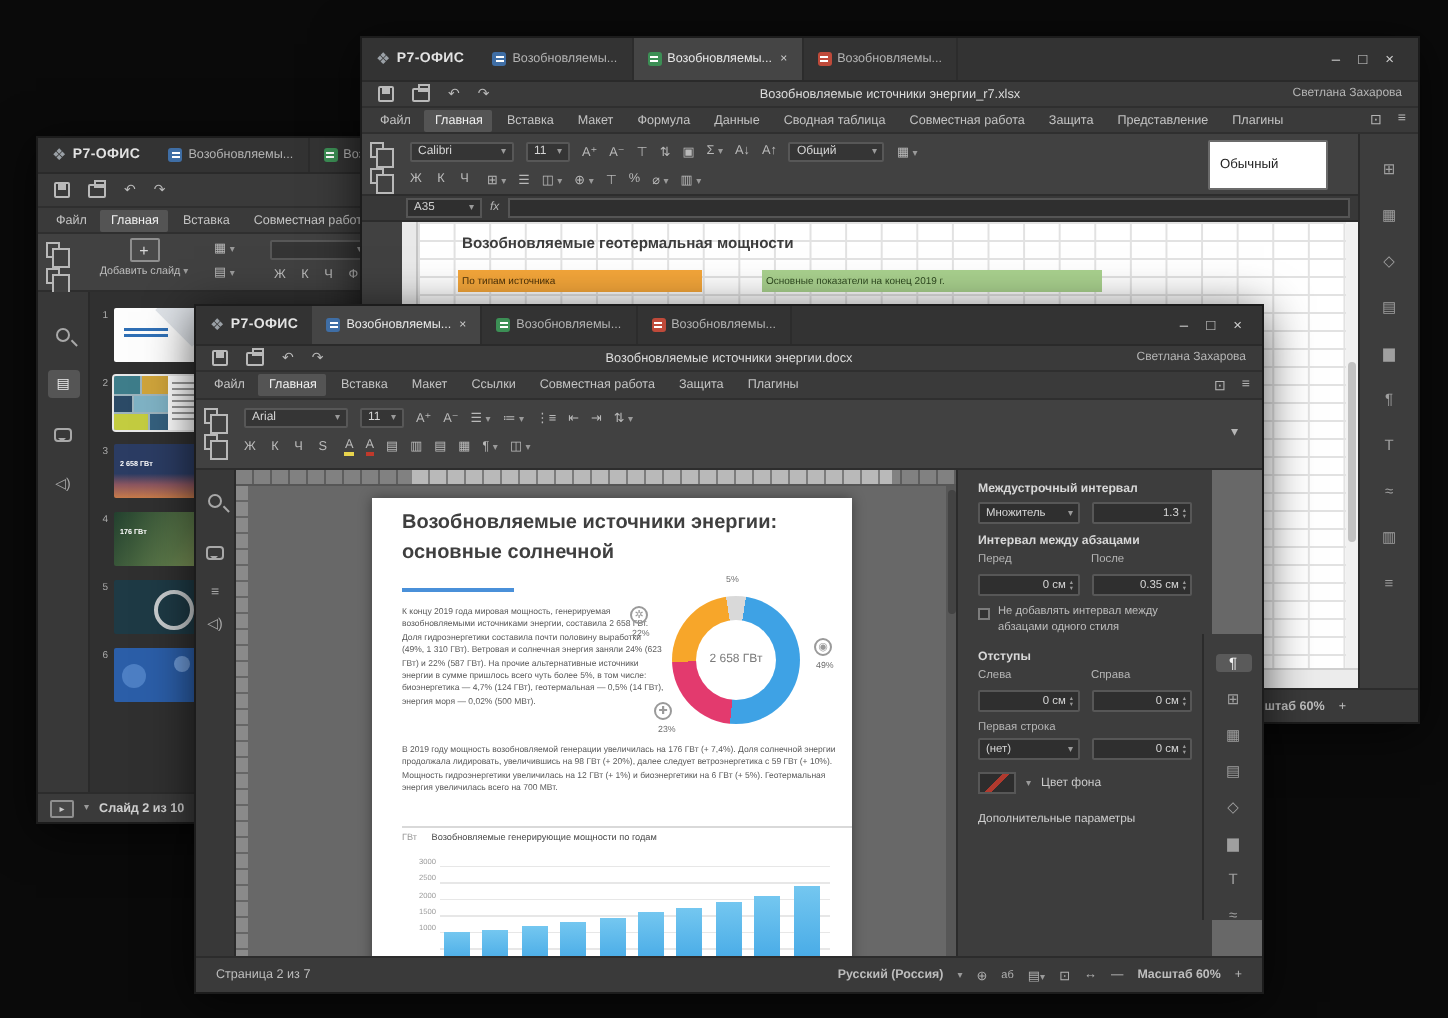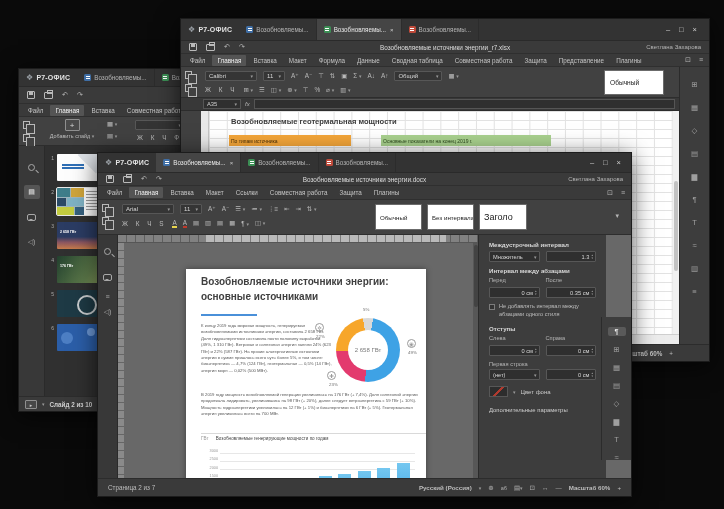--- a/index.html
+++ b/index.html
@@ -132,21 +132,21 @@
   .stylecard { width:47px; height:26px; background:#fff; border:1px solid #6b6b6b; border-radius:1px; color:#222; font-size:6.2px; display:flex; align-items:center; padding-left:4px; overflow:hidden; white-space:nowrap; }
   .stylecard.s-head { font-size:9px; width:48px; }
   #doc-content { position:absolute; left:0; top:82px; right:0; bottom:18px; background:#686868; }
   #doc-lstrip { position:absolute; left:0; top:0; bottom:0; width:20px; background:#383838; border-right:1px solid #2a2a2a; display:flex; flex-direction:column; align-items:center; padding-top:6px; gap:8px; }
   #hruler { position:absolute; left:20px; top:0; width:360px; height:8px; background:#818181;
       background-image:repeating-linear-gradient(to right,transparent 0 8px,#5e5e5e 8px 9px); border-bottom:1px solid #565656; }
   #hruler .pagezone { position:absolute; left:88px; width:240px; top:0; bottom:0; background:#b9b9b9;
       background-image:repeating-linear-gradient(to right,transparent 0 8px,#7c7c7c 8px 9px); }
   #vruler { position:absolute; left:20px; top:8px; width:6px; bottom:0; background:#8a8a8a;
       background-image:repeating-linear-gradient(to bottom,transparent 0 7px,#666 7px 8px); }
-  #workspace { position:absolute; left:26px; top:24px; width:406px; bottom:0; overflow:hidden; }
+  #workspace { position:absolute; left:26px; top:4px; width:406px; bottom:0; overflow:hidden; }
   #docscroll { position:absolute; left:375px; top:8px; bottom:0; width:5px; background:#575757; }
   #docscroll .thumbbar { position:absolute; left:.5px; right:.5px; top:2px; height:62px; background:#434343; border-radius:2px; }
   #page { position:absolute; left:62px; top:10px; width:240px; height:237px; background:#fff; box-shadow:0 0 6px rgba(0,0,0,.4); overflow:hidden; }
   #page h1 { font-size:10px; line-height:1.45; font-weight:600; color:#3f3f3f; position:absolute; left:15px; top:6px; width:220px; }
   #hrule { position:absolute; left:15px; top:45px; width:56px; height:2.2px; background:#4a90d9; }
   .ppara { position:absolute; font-size:4.25px; line-height:1.5; color:#585858; text-align:left; }
   #para1 { left:15px; top:54px; width:131px; }
   #para2 { left:15px; top:123px; width:227px; }
   #donutblock { position:absolute; left:125px; top:36px; width:115px; height:86px; }
   #donut { position:absolute; left:25px; top:13px; width:64px; height:64px; border-radius:50%; }
@@ -527,46 +527,40 @@
         <span class="tgl" style="letter-spacing:3px;">Ж К Ч S</span>
         <span class="tgl" style="border-bottom:2px solid #e8d44d;">А</span>
         <span class="tgl" style="border-bottom:2px solid #c0392b;">А</span>
         <span class="tgl">▤</span>
         <span class="tgl">▥</span>
         <span class="tgl">▤</span>
         <span class="tgl">▦</span>
         <span class="tgl">¶ <span class="car">▾</span></span>
         <span class="tgl">◫ <span class="car">▾</span></span>
       </div>
-      <div class="stylegallery">
-
-      <div class="stylecard s-normal">Обычный</div>
-          <div class="stylecard s-nospace">Без интервала</div>
-          <div class="stylecard s-head">Заголо</div>
-        </div>
       <div class="stylecar" style="right:12px;top:12px;">▾</div>
     </div>
 
     <div id="doc-content">
       <div id="doc-lstrip">
         <span class="slot" style="color:#a8a8a8;"><span class="ic lens"></span></span>
         <span class="slot"><span class="ic bubble"></span></span>
         <span class="slot" style="color:#a8a8a8;font-size:7px;">≡</span>
         <span class="slot" style="color:#a8a8a8;font-size:7px;">◁)</span>
       </div>
       <div id="hruler">
           <div class="pagezone"></div>
         </div>
       <div id="vruler"></div>
 
       <div id="workspace">
         <div id="page">
           <h1>
             <span>Возобновляемые источники энергии:</span><br>
-            <span>основные источниками</span>
+            <span>основные солнечной</span>
           </h1>
           <div id="hrule"></div>
           <div class="ppara" id="para1">К концу 2019 года мировая мощность, генерируемая возобновляемыми источниками энергии, составила 2 658 ГВт.  Доля гидроэнергетики составила почти половину выработки (49%, 1 310 ГВт). Ветровая и солнечная энергия заняли 24% (623 ГВт) и 22% (587 ГВт). На прочие альтернативные источники энергии в сумме пришлось всего чуть более 5%, в том числе: биоэнергетика — 4,7% (124 ГВт), геотермальная — 0,5% (14 ГВт), энергия моря — 0,02% (500 МВт).</div>
 
           <div id="donutblock">
             <span class="dlabel" style="left:52px;top:2px;">5%</span>
             <div id="donut" style="background: conic-gradient(from -9deg, rgb(217, 217, 217) 0%, rgb(217, 217, 217) 5%, rgb(62, 162, 229) 5%, rgb(62, 162, 229) 54%, rgb(227, 58, 110) 54%, rgb(227, 58, 110) 77%, rgb(247, 166, 42) 77%, rgb(247, 166, 42) 100%);">
               <div id="donut-hole">2 658 ГВт</div>
             </div>
             <span class="dico" style="left:4px;top:18px;">✲</span>

